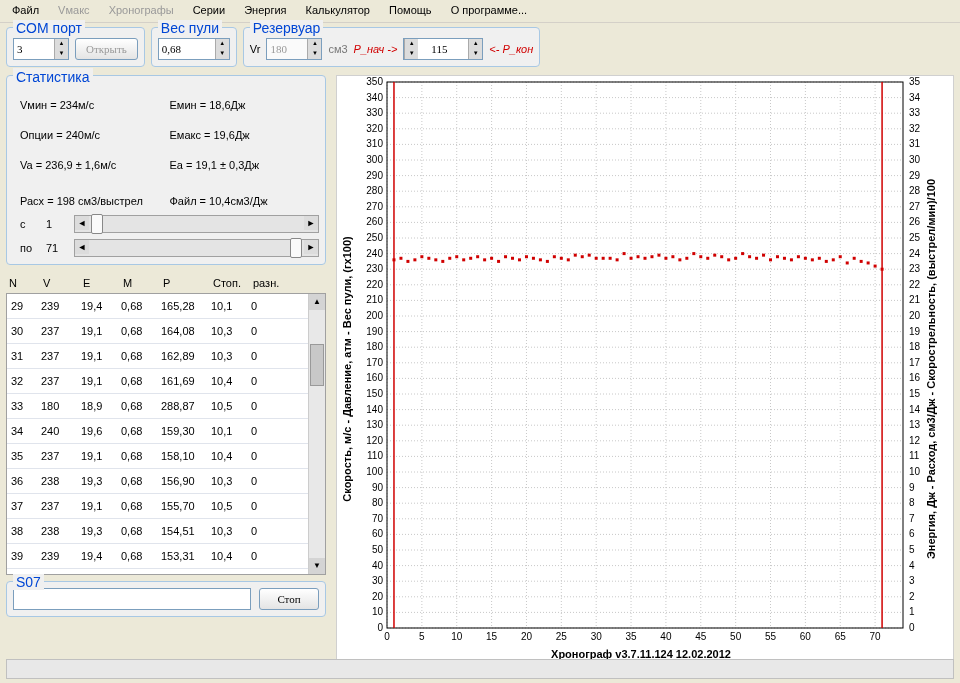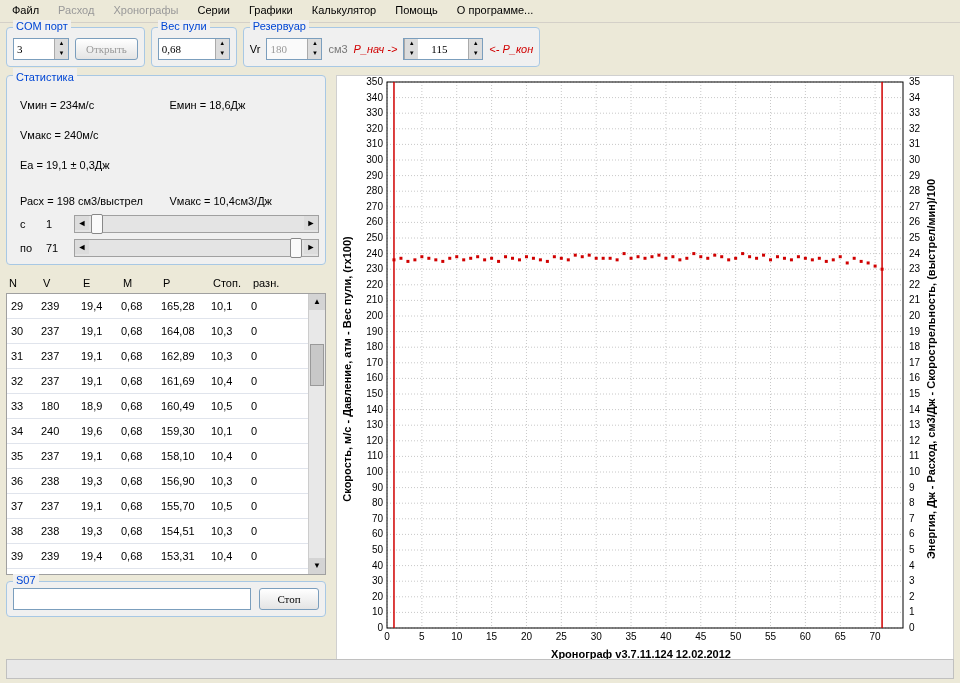--- a/index.html
+++ b/index.html
@@ -2,21 +2,21 @@
 <html><head>
 <meta charset="utf-8">
 <style>
   html,body{margin:0;padding:0;font:11px Tahoma,Arial,sans-serif;background:#ece9d8;color:#000;}
   .app{width:960px;height:683px;background:#ece9d8;position:relative;}
   .menubar{height:18px;padding:2px 4px;border-bottom:1px solid #d4d0c8;}
   .menubar span{display:inline-block;padding:2px 8px;cursor:default;}
   .menubar .disabled{color:#999;}
   .toolbar{padding:4px 6px 8px 6px;display:flex;gap:6px;}
   .group{border:1px solid #a8c8e4;border-radius:4px;padding:4px 6px 6px 6px;background:#f0f0f0;position:relative;}
-  .group-title{position:absolute;top:-8px;left:6px;background:#f0f0f0;padding:0 3px;color:#0046d5;font-size:11px;}
+  .group-title{position:absolute;top:-8px;left:6px;background:#f0f0f0;padding:0 3px;color:#0046d5;font-size:14px;}
   .spin{display:inline-flex;border:1px solid #7b9ebd;background:#fff;height:20px;}
   .spin input{border:0;width:34px;font:11px Tahoma;padding:0 3px;}
   .spin .arrows{display:flex;flex-direction:column;width:14px;}
   .spin .arrows div{flex:1;background:#dcdcdc;border-left:1px solid #aaa;font-size:6px;text-align:center;line-height:8px;cursor:pointer;}
   button.winbtn{height:22px;padding:0 10px;border:1px solid #7b9ebd;border-radius:3px;background:linear-gradient(#fff,#e4e4e4);font:11px Tahoma;cursor:pointer;}
   button.winbtn:disabled{color:#9a9a9a;}
   .red{color:#d00000;font-style:italic;}
   .lt{color:#777;}
   .body{display:flex;padding:0 6px 6px 6px;gap:4px;}
   .left{width:320px;}
@@ -51,24 +51,24 @@
   .chart{flex:1;background:#fff;border:1px solid #d0d0d0;margin-left:6px;height:586px;}
   .chart svg{display:block;}
   .statusbar{position:absolute;left:6px;right:6px;bottom:4px;height:18px;border:1px solid #c0c0c0;background:#e8e8e8;}
 </style>
 </head>
 <body>
 <div class="app">
 
 <div class="menubar">
   <span>Файл</span>
-  <span class="disabled">Расход</span>
+  <span class="disabled">Vмакс</span>
   <span class="disabled">Хронографы</span>
   <span>Серии</span>
-  <span>Графики</span>
+  <span>Энергия</span>
   <span>Калькулятор</span>
   <span>Помощь</span>
   <span>О программе...</span>
 </div>
 
 <div class="toolbar">
   <div class="group">
     <div class="group-title">COM порт</div>
     <div style="display:flex;gap:6px;align-items:center;margin-top:6px">
       <div class="spin">
@@ -125,29 +125,31 @@
 <div class="body">
   <div class="left">
     <div class="group stats">
       <div class="group-title">Статистика</div>
       <div style="height:4px"></div>
       <div class="row">
             <div class="col">Vмин = 234м/с</div>
             <div class="col">Eмин = 18,6Дж</div>
           </div>
       <div class="row">
-            <div class="col">Vмакс = 240м/с</div>
+            <div class="col">Опции = 240м/с</div>
+            <div class="col">Eмакс = 19,6Дж</div>
           </div>
       <div class="row">
+            <div class="col">Va = 236,9 ± 1,6м/с</div>
             <div class="col">Ea = 19,1 ± 0,3Дж</div>
           </div>
       <div style="height:6px"></div>
       <div class="row">
             <div class="col">Расх = 198 см3/выстрел</div>
-            <div class="col">Vмакс = 10,4см3/Дж</div>
+            <div class="col">Файл = 10,4см3/Дж</div>
           </div>
       <div class="slider-row">
         <span class="lab">с</span>
         <span class="val">1</span>
         <div class="slider">
           <div class="arrow" style="left:0">◄</div>
           <div class="thumb" style="left:16px"></div>
           <div class="arrow" style="right:0">►</div>
         </div>
       </div>
@@ -207,21 +209,21 @@
               <div class="c-m">0,68</div>
               <div class="c-p">161,69</div>
               <div class="c-r">10,4</div>
               <div class="c-d">0</div>
             </div>
             <div class="trow">
               <div class="c-n">33</div>
               <div class="c-v">180</div>
               <div class="c-e">18,9</div>
               <div class="c-m">0,68</div>
-              <div class="c-p">160,49</div>
+              <div class="c-p">288,87</div>
               <div class="c-r">10,5</div>
               <div class="c-d">0</div>
             </div>
             <div class="trow">
               <div class="c-n">34</div>
               <div class="c-v">240</div>
               <div class="c-e">19,6</div>
               <div class="c-m">0,68</div>
               <div class="c-p">159,30</div>
               <div class="c-r">10,1</div>

